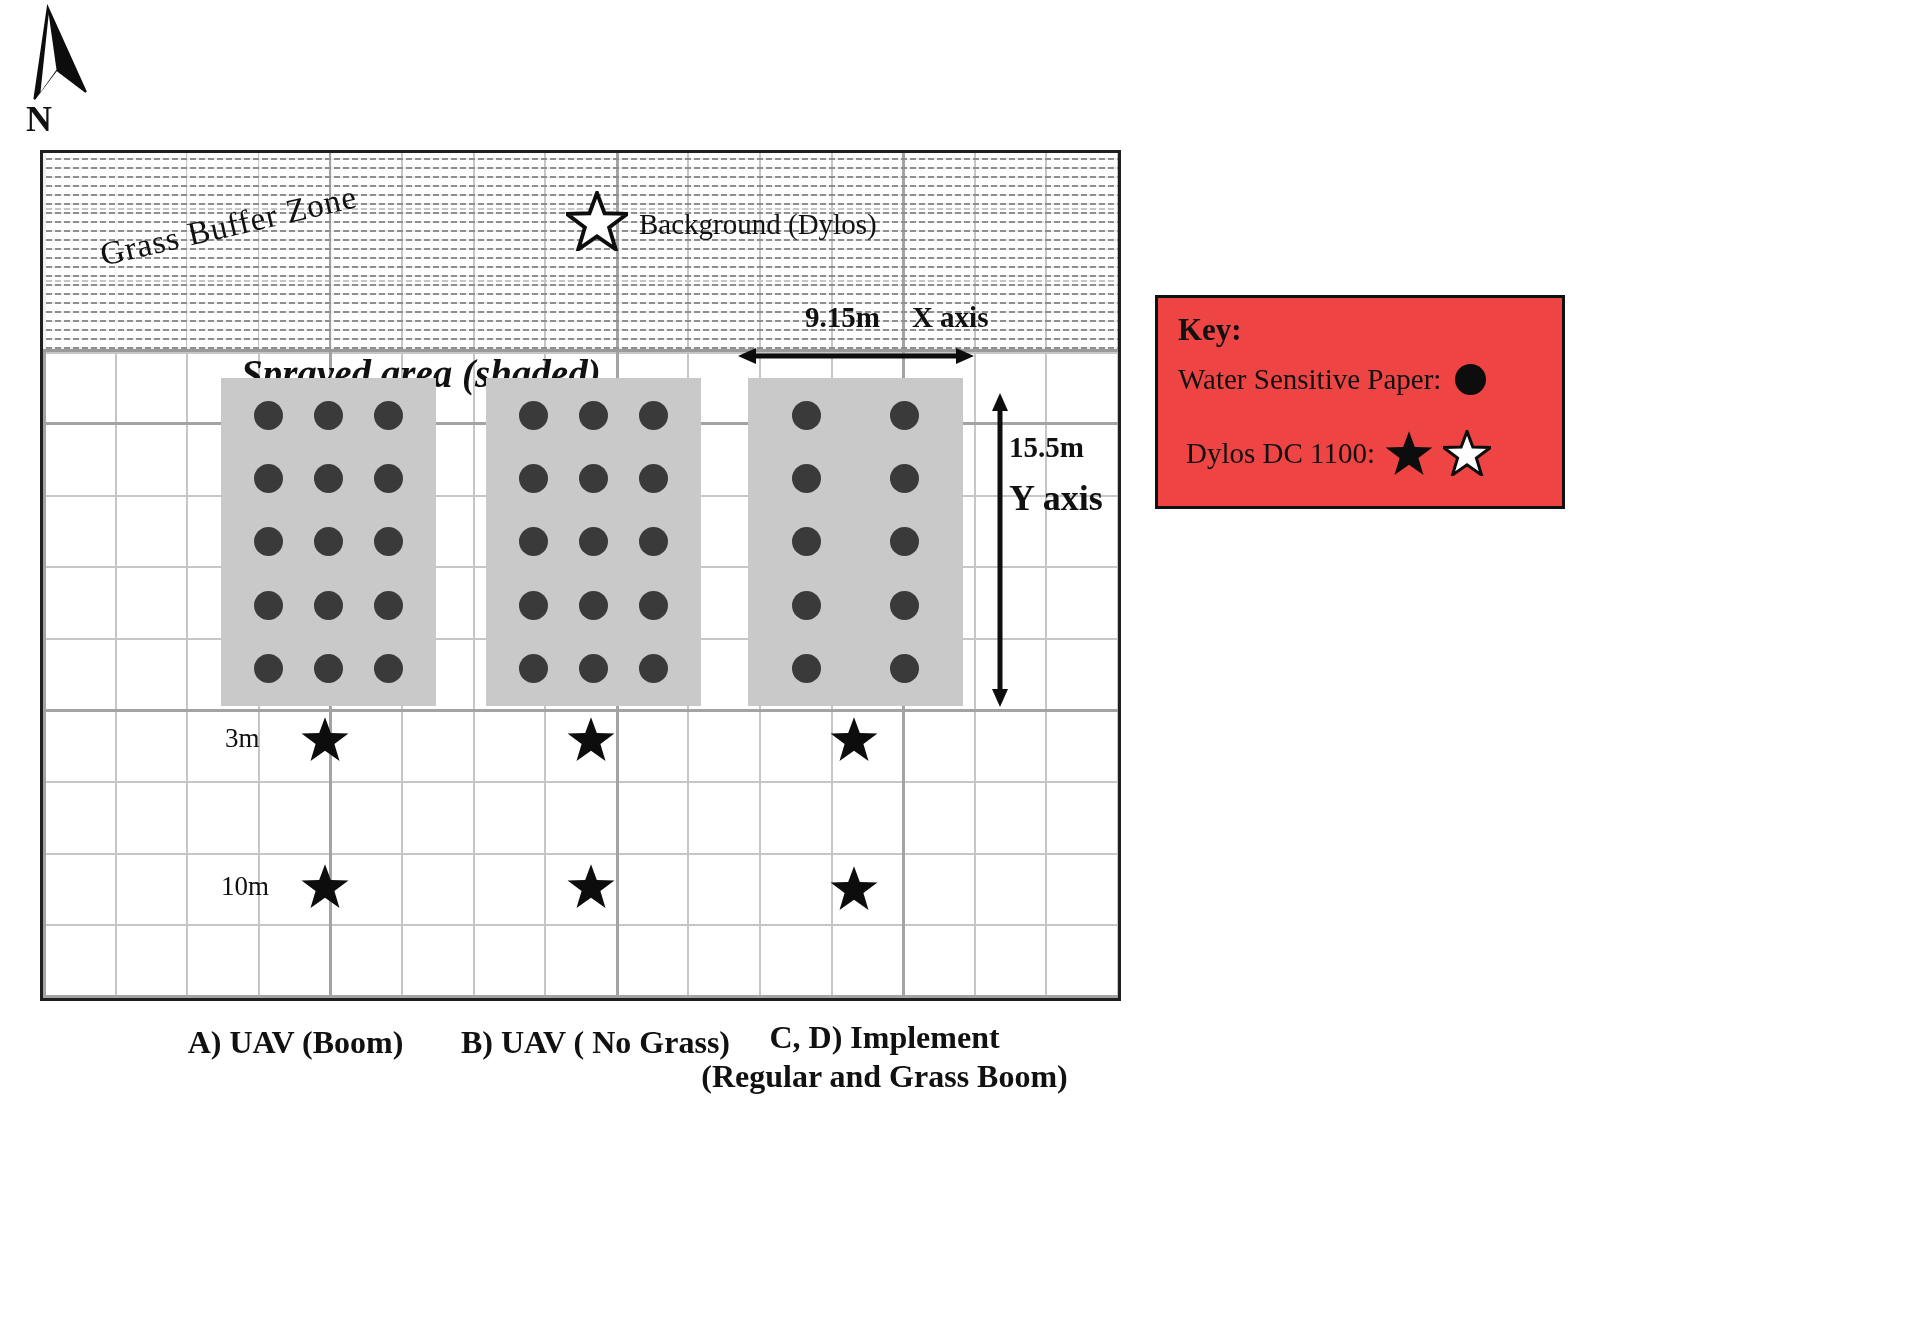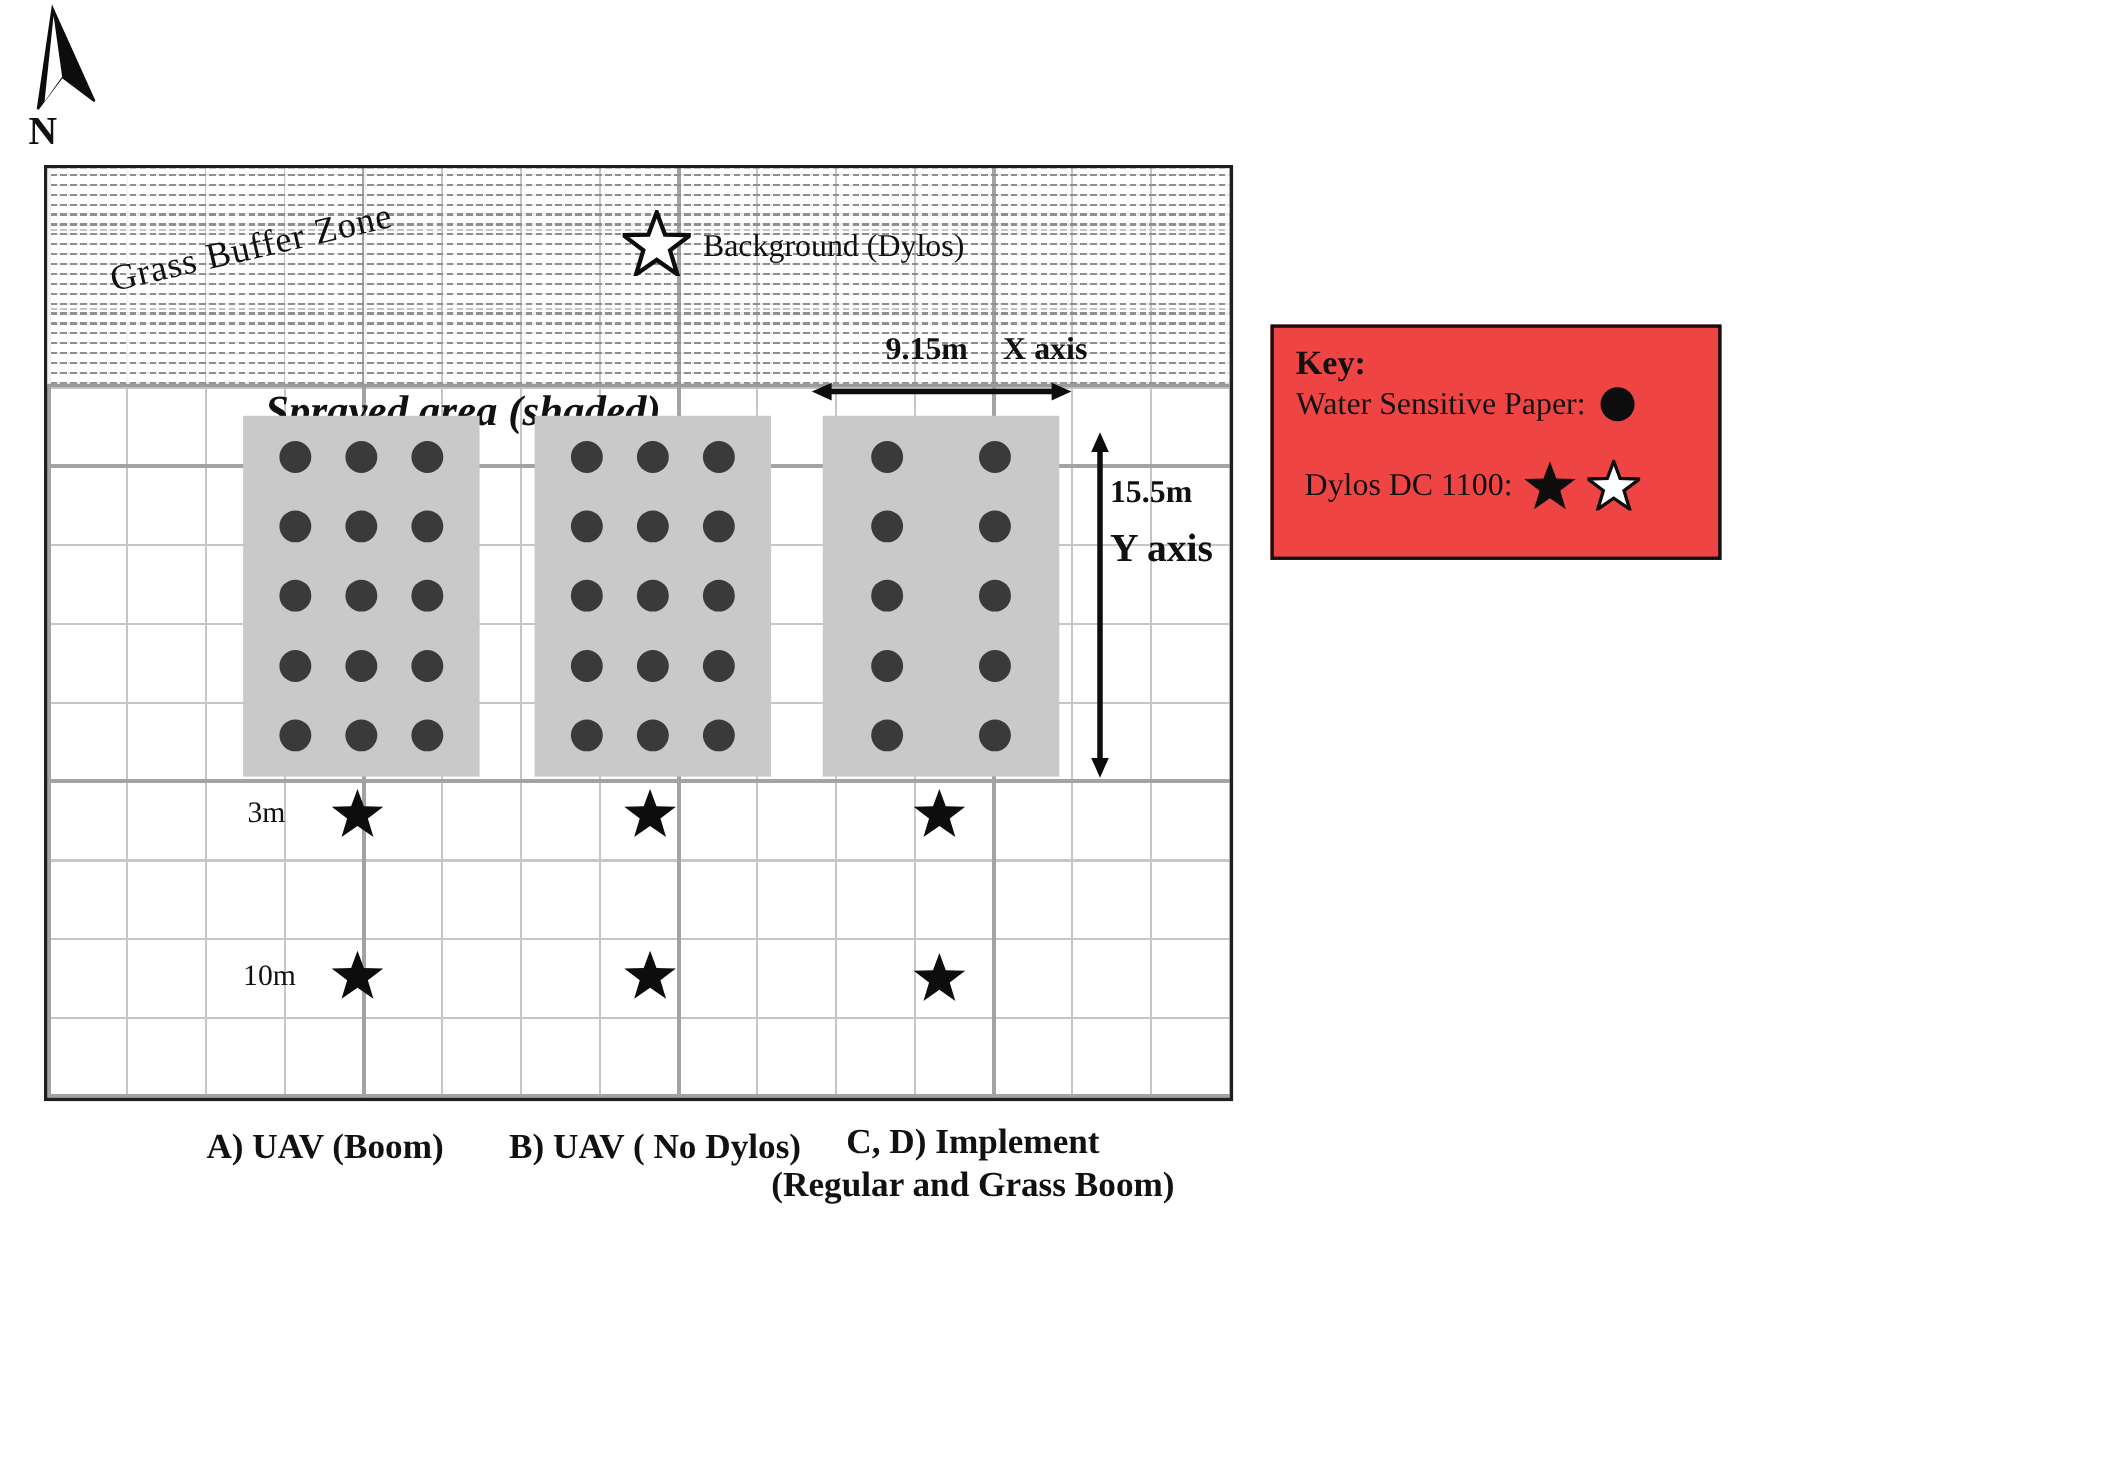--- a/index.html
+++ b/index.html
@@ -61,21 +61,21 @@
   .caption-a{left:148px;top:1024px;width:295px;}
   .caption-b{left:438px;top:1024px;width:315px;}
   .caption-c{left:672px;top:1018px;width:425px;line-height:1.22;}
   .caption-c span{display:block;}
   
   .key-box{
     position:absolute;left:1155px;top:295px;width:410px;height:214px;box-sizing:border-box;
     border:3px solid #111;background:#ef4444;padding:14px 20px;
   }
   .key-title{font-size:31px;font-weight:bold;}
-  .key-row{display:flex;align-items:center;margin-top:3px;}
+  .key-row{display:flex;align-items:center;margin-top:15px;}
   .key-row .key-label{font-size:29px;}
   .key-circle{width:31px;height:31px;border-radius:50%;background:#0d0d0d;margin-left:14px;}
   .key-star{width:48px;height:46px;margin-left:10px;}
   .key-row.second{margin-top:34px;padding-left:8px;}
 </style>
 </head>
 <body>
 
 <div class="canvas">
 
@@ -178,21 +178,21 @@
       </svg>
     <svg class="star star-b10" viewBox="0 0 51 48">
         <polygon points="25.5,1 31.7,17.6 50.4,18.1 35.5,29.4 40.9,47.3 25.5,36.6 10.1,47.3 15.5,29.4 0.6,18.1 19.3,17.6" fill="#0d0d0d"></polygon>
       </svg>
     <svg class="star star-c10" viewBox="0 0 51 48">
         <polygon points="25.5,1 31.7,17.6 50.4,18.1 35.5,29.4 40.9,47.3 25.5,36.6 10.1,47.3 15.5,29.4 0.6,18.1 19.3,17.6" fill="#0d0d0d"></polygon>
       </svg>
   </div>
 
   <div class="caption caption-a">A) UAV (Boom)</div>
-  <div class="caption caption-b">B) UAV ( No Dylos)</div>
+  <div class="caption caption-b">B) UAV ( No Grass)</div>
   <div class="caption caption-c">
     <span>C, D) Implement</span>
     <span>(Regular and Grass Boom)</span>
   </div>
 
   <div class="key-box">
     <div class="key-title">Key:</div>
     <div class="key-row">
       <span class="key-label">Water Sensitive Paper:</span>
       <span class="key-circle"></span>

